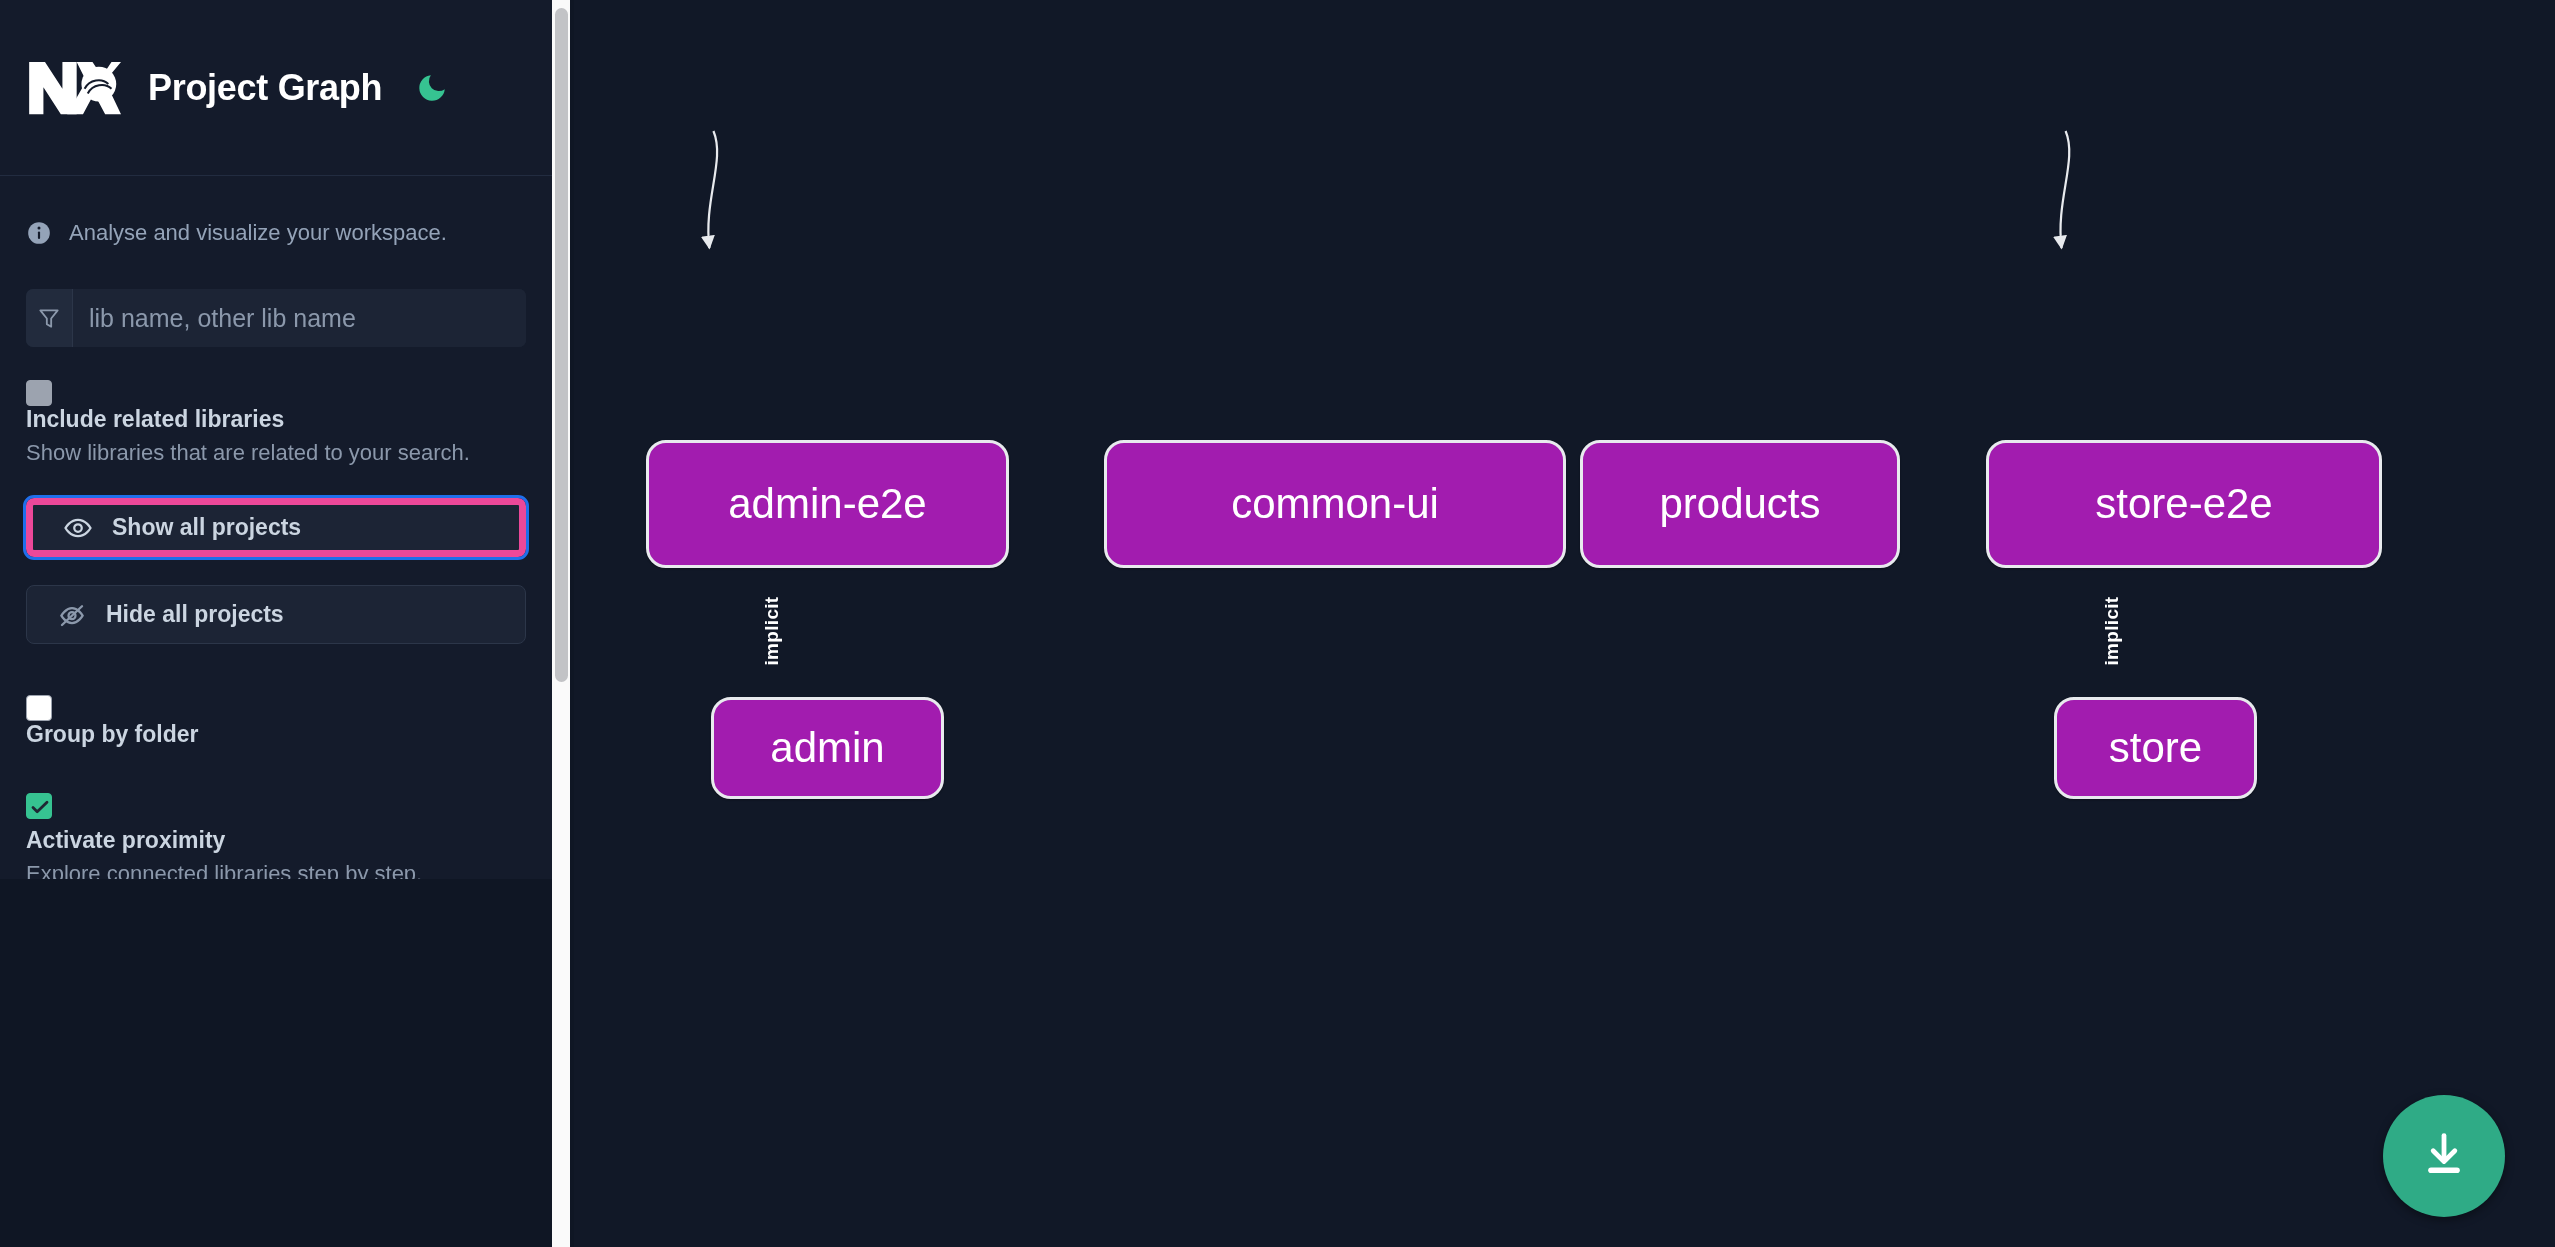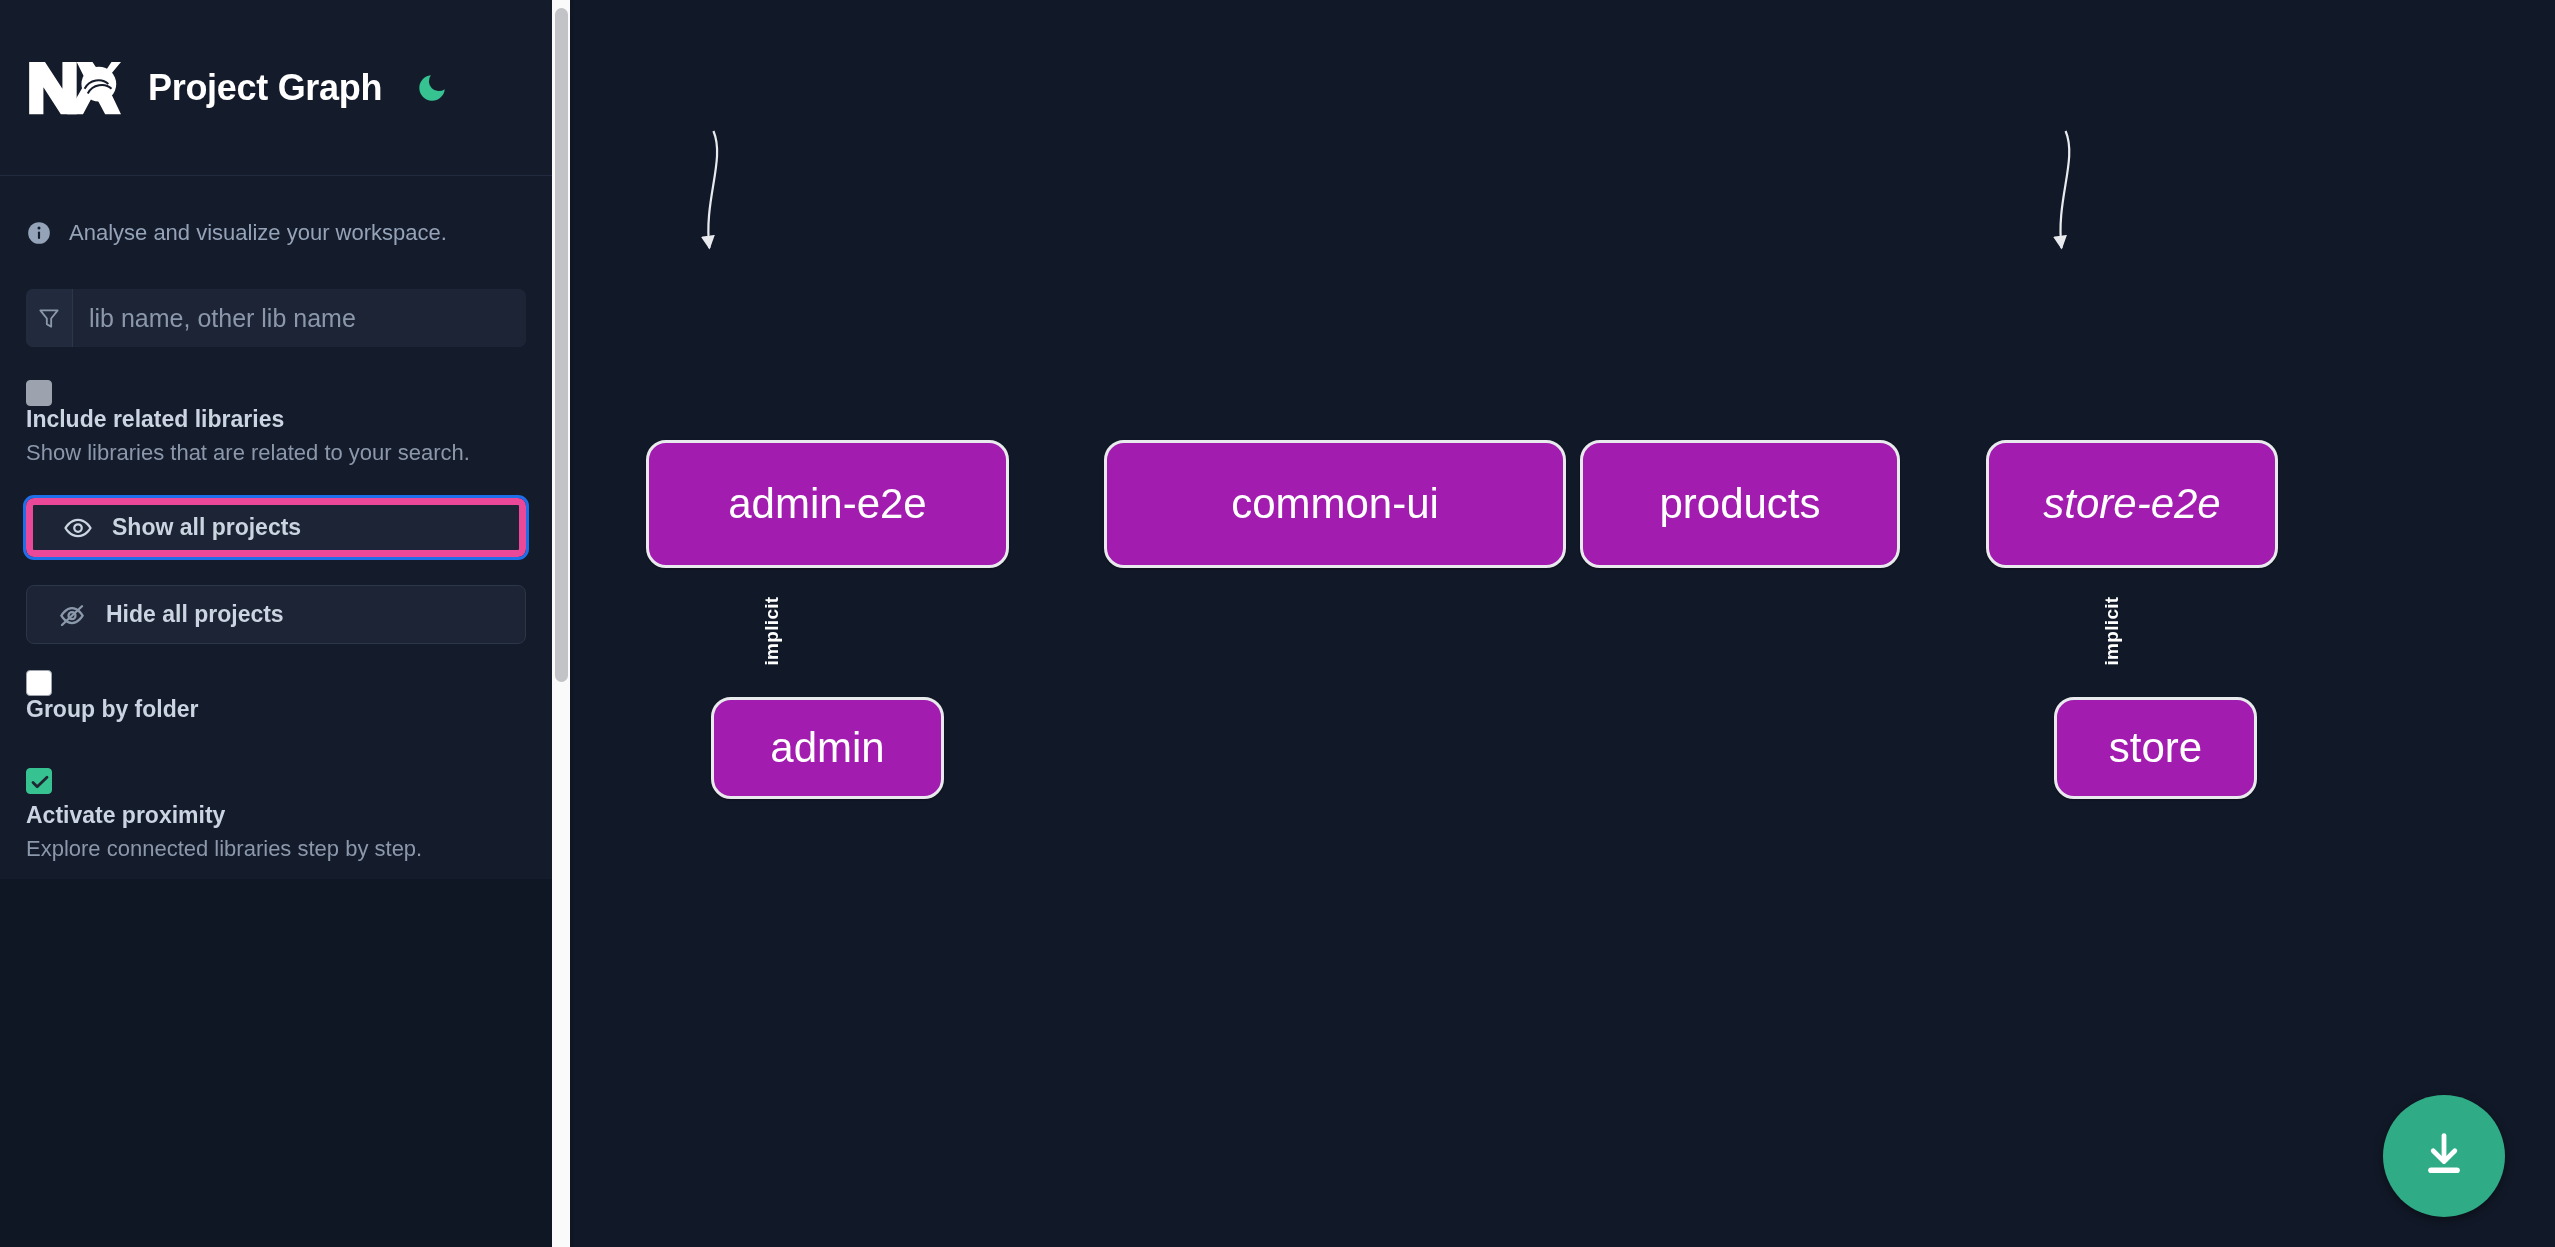--- a/index.html
+++ b/index.html
@@ -290,21 +290,21 @@
         <span class="bicon">
           <svg viewBox="0 0 24 24" width="30" height="30" aria-hidden="true">
             <path d="M3.5 12.5s3.4-6 8.5-6 8.5 6 8.5 6-3.4 6-8.5 6-8.5-6-8.5-6z" fill="none" stroke="#8b98ab" stroke-width="1.8"></path>
             <circle cx="12" cy="12.5" r="2.8" fill="none" stroke="#8b98ab" stroke-width="1.8"></circle>
             <line x1="4" y1="20" x2="20" y2="5" stroke="#8b98ab" stroke-width="1.9" stroke-linecap="round"></line>
           </svg>
         </span>
         <span class="blabel">Hide all projects</span>
       </div>
 
-      <div class="chk-block" style="margin-top:22px;">
+      <div class="chk-block" style="margin-top:47px;">
         <span class="chk white"></span>
         <span class="chk-texts">
           <div class="chk-label">Group by folder</div>
         </span>
       </div>
 
       <div class="chk-block tight" style="margin-top:42px;">
         <span class="chk green">
           <svg viewBox="0 0 20 20" width="20" height="20" aria-hidden="true">
             <path d="M3 10.5l4.2 4.2L17 5.2" fill="none" stroke="#1f2733" stroke-width="2.8" stroke-linecap="round" stroke-linejoin="round"></path>
@@ -346,21 +346,21 @@
 
     <div class="node" style="left:94px; top:440px; width:363px; height:128px;">
       <span>admin-e2e</span>
     </div>
     <div class="node" style="left:552px; top:440px; width:462px; height:128px;">
       <span>common-ui</span>
     </div>
     <div class="node" style="left:1028px; top:440px; width:320px; height:128px;">
       <span>products</span>
     </div>
-    <div class="node" style="left:1434px; top:440px; width:292px; height:128px;font-style:italic;">
+    <div class="node" style="left:1434px; top:440px; width:396px; height:128px;">
       <span>store-e2e</span>
     </div>
     <div class="node" style="left:159px; top:697px; width:233px; height:102px;">
       <span>admin</span>
     </div>
     <div class="node" style="left:1502px; top:697px; width:203px; height:102px;">
       <span>store</span>
     </div>
 
     <div class="edge-label" style="left:186px; top:620px;">implicit</div>

